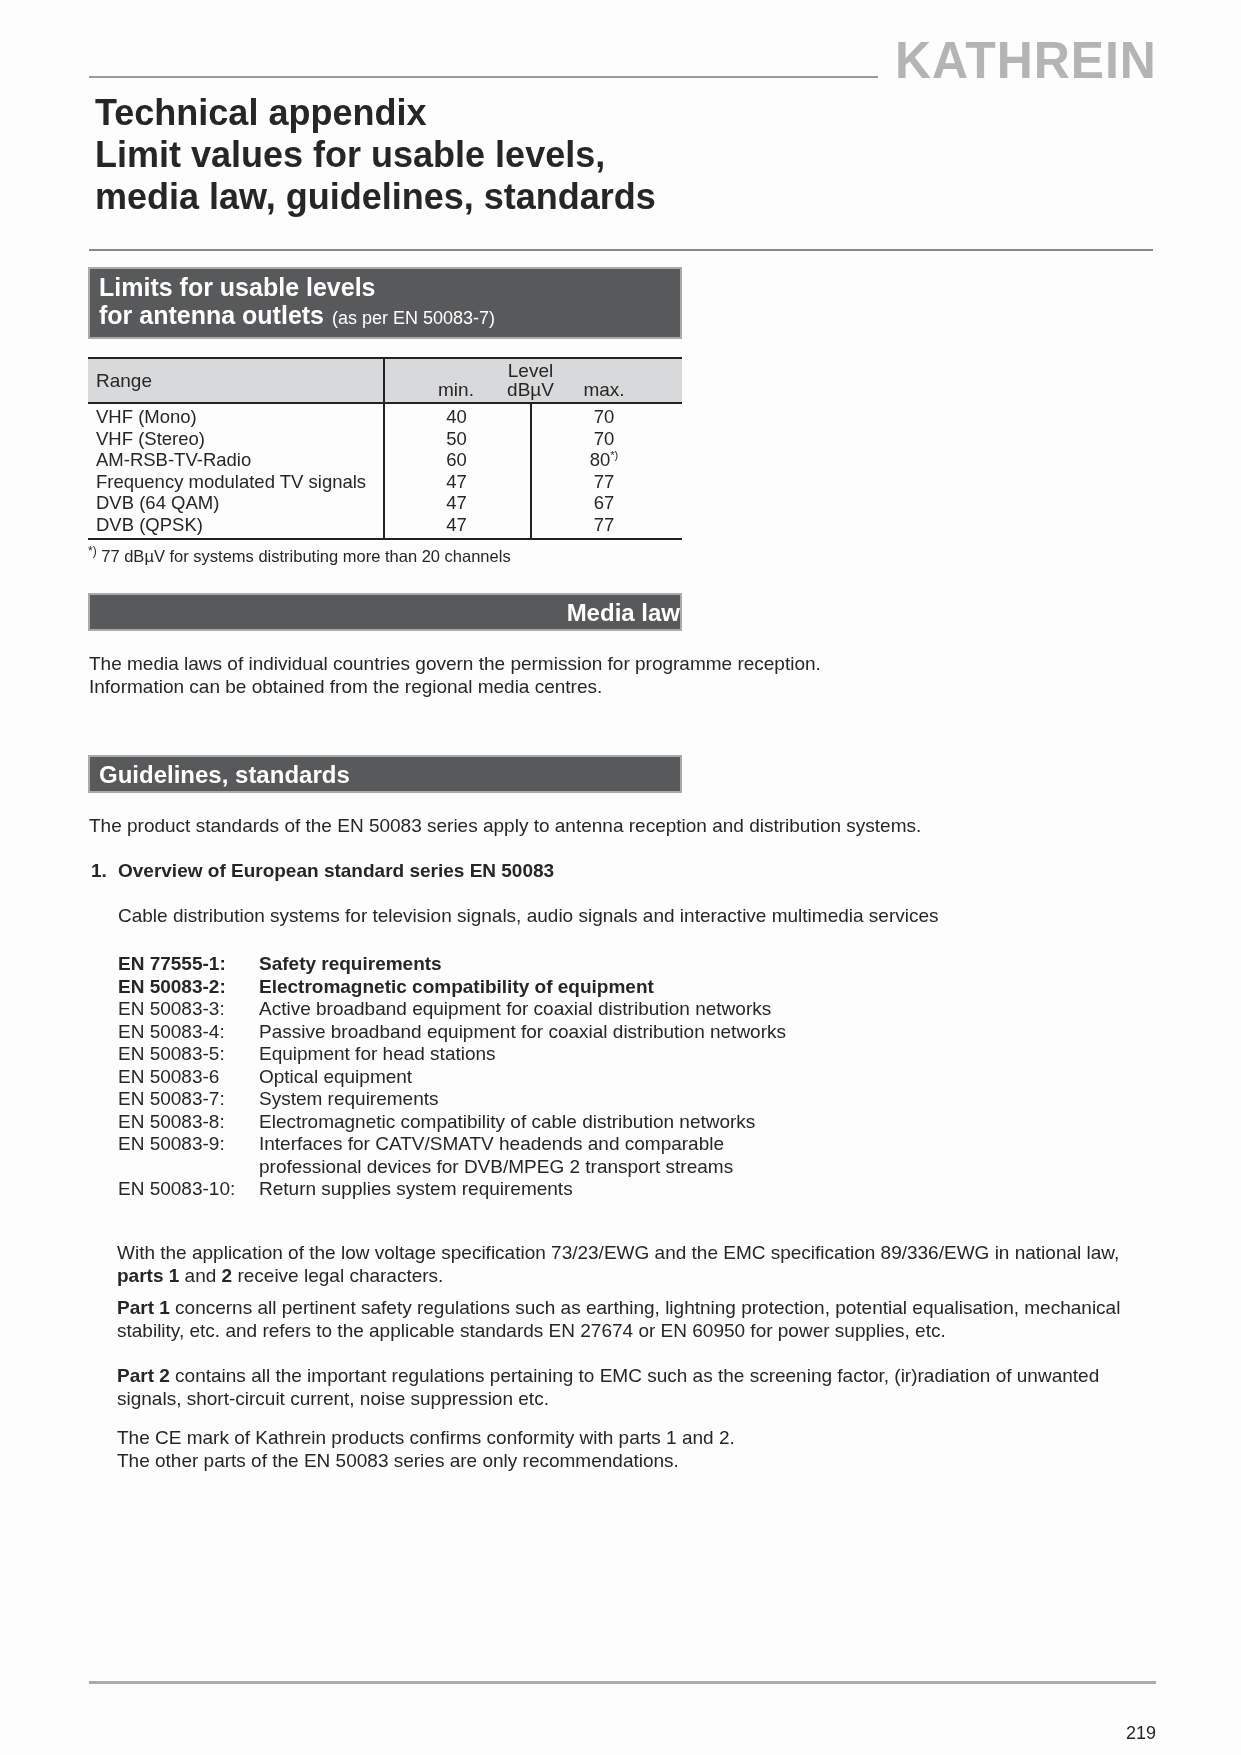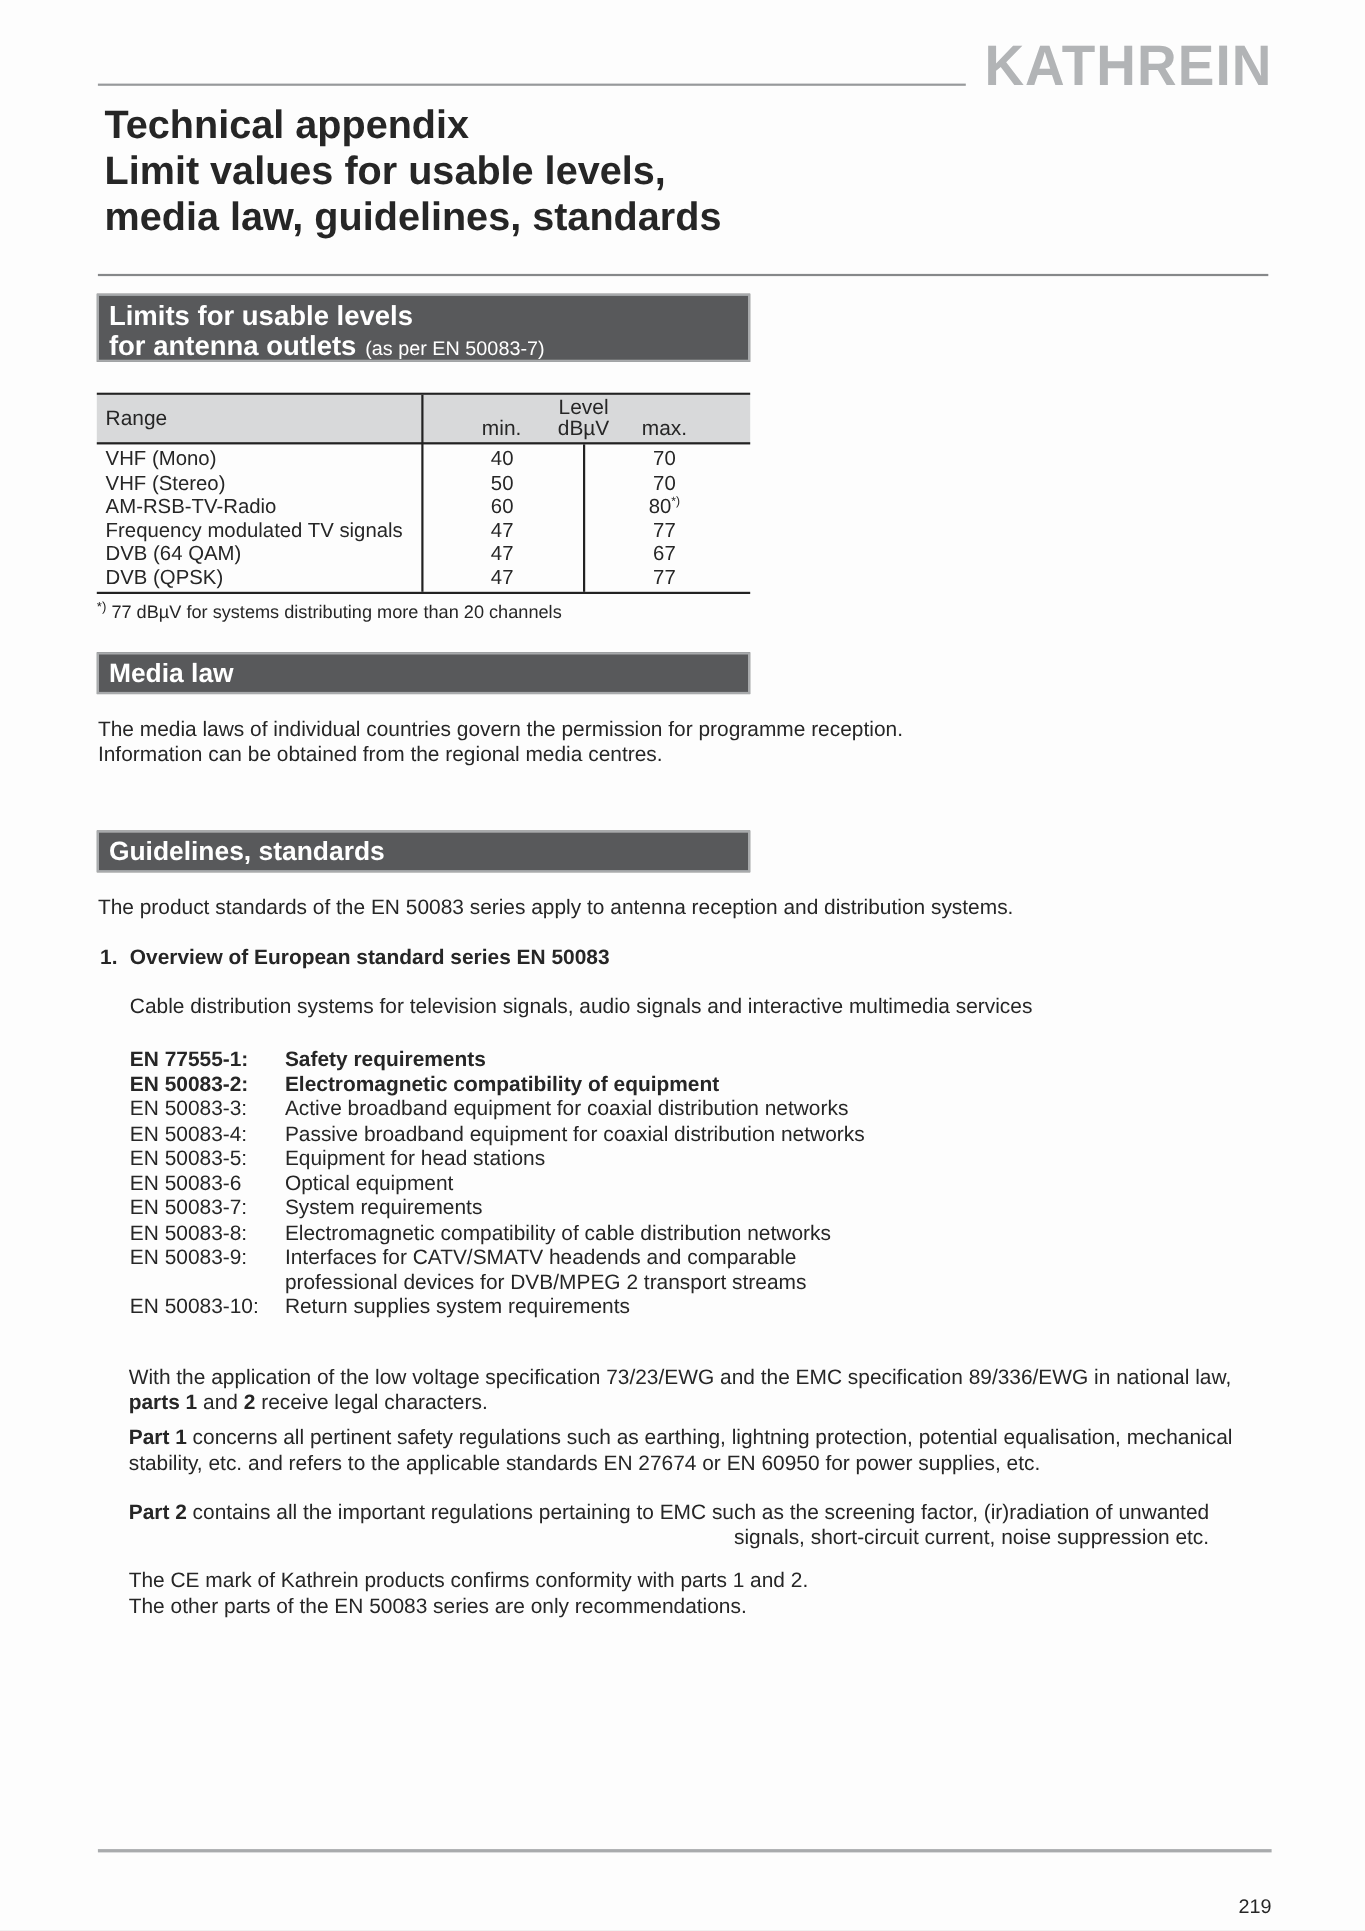--- a/index.html
+++ b/index.html
@@ -24,25 +24,25 @@
 
   .separator { left:89px; top:249px; width:1064px; height:2px; background:var(--rule-dark,#86888a); }
 
   
   .banner {
     left:88px; width:594px; box-sizing:border-box;
     background:var(--banner-bg,#58595b);
     border:2px solid var(--banner-border,#a8aaac);
     color:#fff; padding-left:9px; white-space:nowrap;
   }
-  .banner1 { top:267px; height:62px; padding-top:4px; }
+  .banner1 { top:267px; height:72px; padding-top:4px; }
   .banner1 .b1 { font-size:25px; font-weight:bold; line-height:28px; }
   .banner1 .note { font-size:18px; font-weight:normal; margin-left:8px; }
   .banner-single { height:38px; font-size:24px; font-weight:bold; line-height:35px; }
-  .banner-media { top:593px; }
+  .banner-media { top:593px;text-align:right; }
   .banner-guidelines { top:755px; }
 
   
   .tbl {
     left:88px; top:357px; width:594px; box-sizing:border-box;
     border-top:2px solid #222; border-bottom:2px solid #222;
   }
   .thead { position:relative; height:43px; background:var(--th-bg,#d8d9da); border-bottom:2px solid #222; font-size:19px;padding-left:23px; }
   .range-h  { position:absolute; left:8px;   top:11px; }
   .level-h  { position:absolute; left:295px; top:1px;  width:295px; text-align:center; }
@@ -66,21 +66,21 @@
   .media-para { left:89px; top:653px; }
   .g-intro { left:89px; top:815px; }
   .overview { left:91px; top:860px; font-weight:bold; display:flex; }
   .overview .num { width:27px; }
   .cable { left:118px; top:905px; }
   .stdlist { left:118px; top:953px; }
   .stdrow { display:flex; }
   .stdlabel { width:141px; flex-shrink:0; }
   .bold { font-weight:bold; }
   .para { left:117px; }
-  .p-0 { top:1242px; } .p-1 { top:1297px; } .p-2 { top:1365px;text-align:right; } .p-3 { top:1427px; }
+  .p-0 { top:1242px; } .p-1 { top:1297px; } .p-2 { top:1365px; } .p-3 { top:1427px; }
 
   
   .frule { left:89px; top:1681px; width:1067px; height:3px; background:var(--frule,#a9abad); }
   .pageno { left:1056px; top:1694px; width:100px; text-align:right; font-size:18px;margin-top:29px; }
 </style>
 </head>
 <body>
 
 <div class="page" style="--banner-bg: #58595b; --banner-border: #a8aaac; --th-bg: #d8d9da; --logo: #b2b4b6; --rule: #97999b; --text: #262626;">
 

